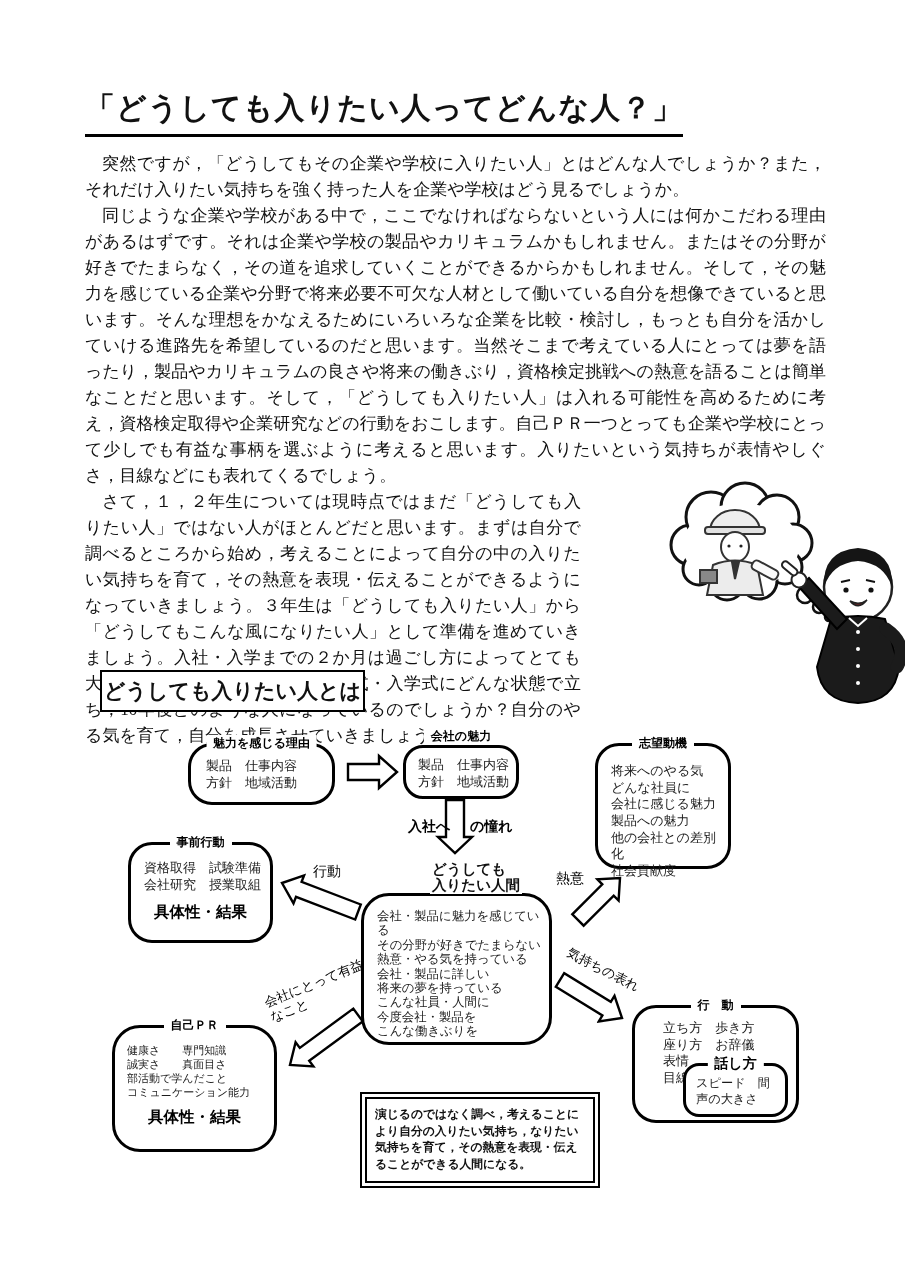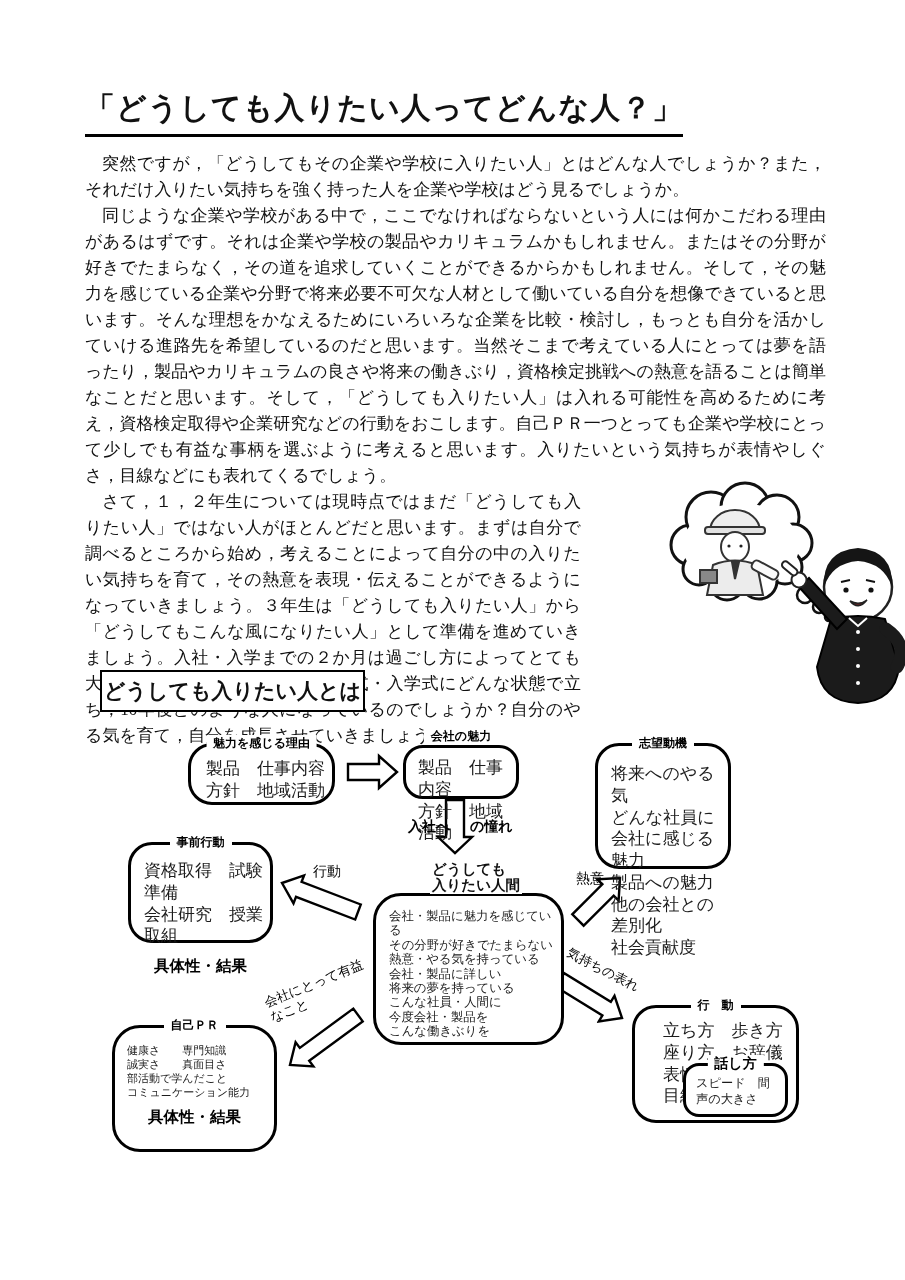--- a/index.html
+++ b/index.html
@@ -11,21 +11,21 @@
   p.body{margin:0;font-size:17px;line-height:26px;text-align:justify;text-indent:1em;}
   .illust{float:right;width:270px;height:240px;margin:-22px -80px 0 55px;}
   
   .heading-box{position:absolute;left:100px;top:670px;border:2px solid #000;padding:5px 2px;
         font-family:"Liberation Sans",sans-serif;font-weight:bold;font-size:21px;background:#fff;}
   .rbox{position:absolute;border:3px solid #000;border-radius:24px;background:#fff;box-sizing:border-box;
         font-family:"Liberation Sans",sans-serif;}
   .bt{position:absolute;top:-11px;left:50%;transform:translateX(-50%);background:#fff;padding:0 7px;
         font-weight:bold;font-size:12px;white-space:nowrap;color:#000;}
   .bt.raised{top:-20px;}
-  .bb{white-space:pre-line;font-size:17px;line-height:1.28;color:#1c1c1c;}
+  .bb{white-space:pre-line;font-size:13px;line-height:1.28;color:#1c1c1c;}
   .emph{font-weight:bold;font-size:15.5px;text-align:center;color:#000;font-family:"Liberation Sans",sans-serif;}
   .arrows{position:absolute;left:0;top:0;pointer-events:none;}
   .dlabel{position:absolute;font-family:"Liberation Sans",sans-serif;font-size:14px;color:#000;white-space:pre-line;}
   .dlabel.bold{font-weight:bold;}
   .rot1{transform:rotate(27deg);transform-origin:left top;font-size:13px;}
   .rot2{transform:rotate(-22deg);transform-origin:left top;font-size:13px;line-height:1.25;}
   .center-title{position:absolute;left:430px;top:862px;font-family:"Liberation Sans",sans-serif;
         font-weight:bold;font-size:14.5px;line-height:1.1;white-space:pre-line;background:#fff;padding:0 2px;}
   .summary{position:absolute;left:360px;top:1092px;width:240px;border:2px solid #000;padding:3px;
         background:#fff;box-sizing:border-box;}
@@ -130,21 +130,21 @@
 社会貢献度</div>
   </div>
 
   <div class="rbox" style="left:128px;top:842px;width:145px;height:101px;">
     <span class="bt">事前行動</span>
     <div class="bb" style="padding:15px 0 0 13px;">資格取得　試験準備
 会社研究　授業取組</div>
     <div class="emph" style="margin-top:9px;">具体性・結果</div>
   </div>
 
-  <div class="rbox" style="left:373px;top:893px;width:191px;height:152px;border-radius:28px;">
+  <div class="rbox" style="left:361px;top:893px;width:191px;height:152px;border-radius:28px;">
     <div class="bb" style="padding:13px 0 0 13px;font-size:12.4px;line-height:1.16;">会社・製品に魅力を感じている
 その分野が好きでたまらない
 熱意・やる気を持っている
 会社・製品に詳しい
 将来の夢を持っている
 こんな社員・人間に
 今度会社・製品を
 こんな働きぶりを</div>
   </div>
 
@@ -168,20 +168,23 @@
   <div class="rbox" style="left:683px;top:1063px;width:105px;height:54px;border-radius:16px;">
     <span class="bt" style="font-size:14px;">話し方</span>
     <div class="bb" style="padding:10px 0 0 10px;font-size:12.2px;">スピード　間
 声の大きさ</div>
   </div>
 
   <div class="dlabel bold" style="left:408px;top:818px;">入社へ</div>
   <div class="dlabel bold" style="left:470px;top:818px;">の憧れ</div>
   <div class="center-title">どうしても
 入りたい人間</div>
-  <div class="dlabel" style="left:576px;top:870px;">熱意</div>
+  <div class="dlabel" style="left:556px;top:870px;">熱意</div>
   <div class="dlabel" style="left:313px;top:863px;">行動</div>
   <div class="dlabel rot1" style="left:572px;top:944px;">気持ちの表れ</div>
   <div class="dlabel rot2" style="left:262px;top:996px;">会社にとって有益
 なこと</div>
 
+  <div class="summary">
+    <div class="summary-inner">演じるのではなく調べ，考えることにより自分の入りたい気持ち，なりたい気持ちを育て，その熱意を表現・伝えることができる人間になる。</div>
+  </div>
 
 </div>
 
 </body></html>

